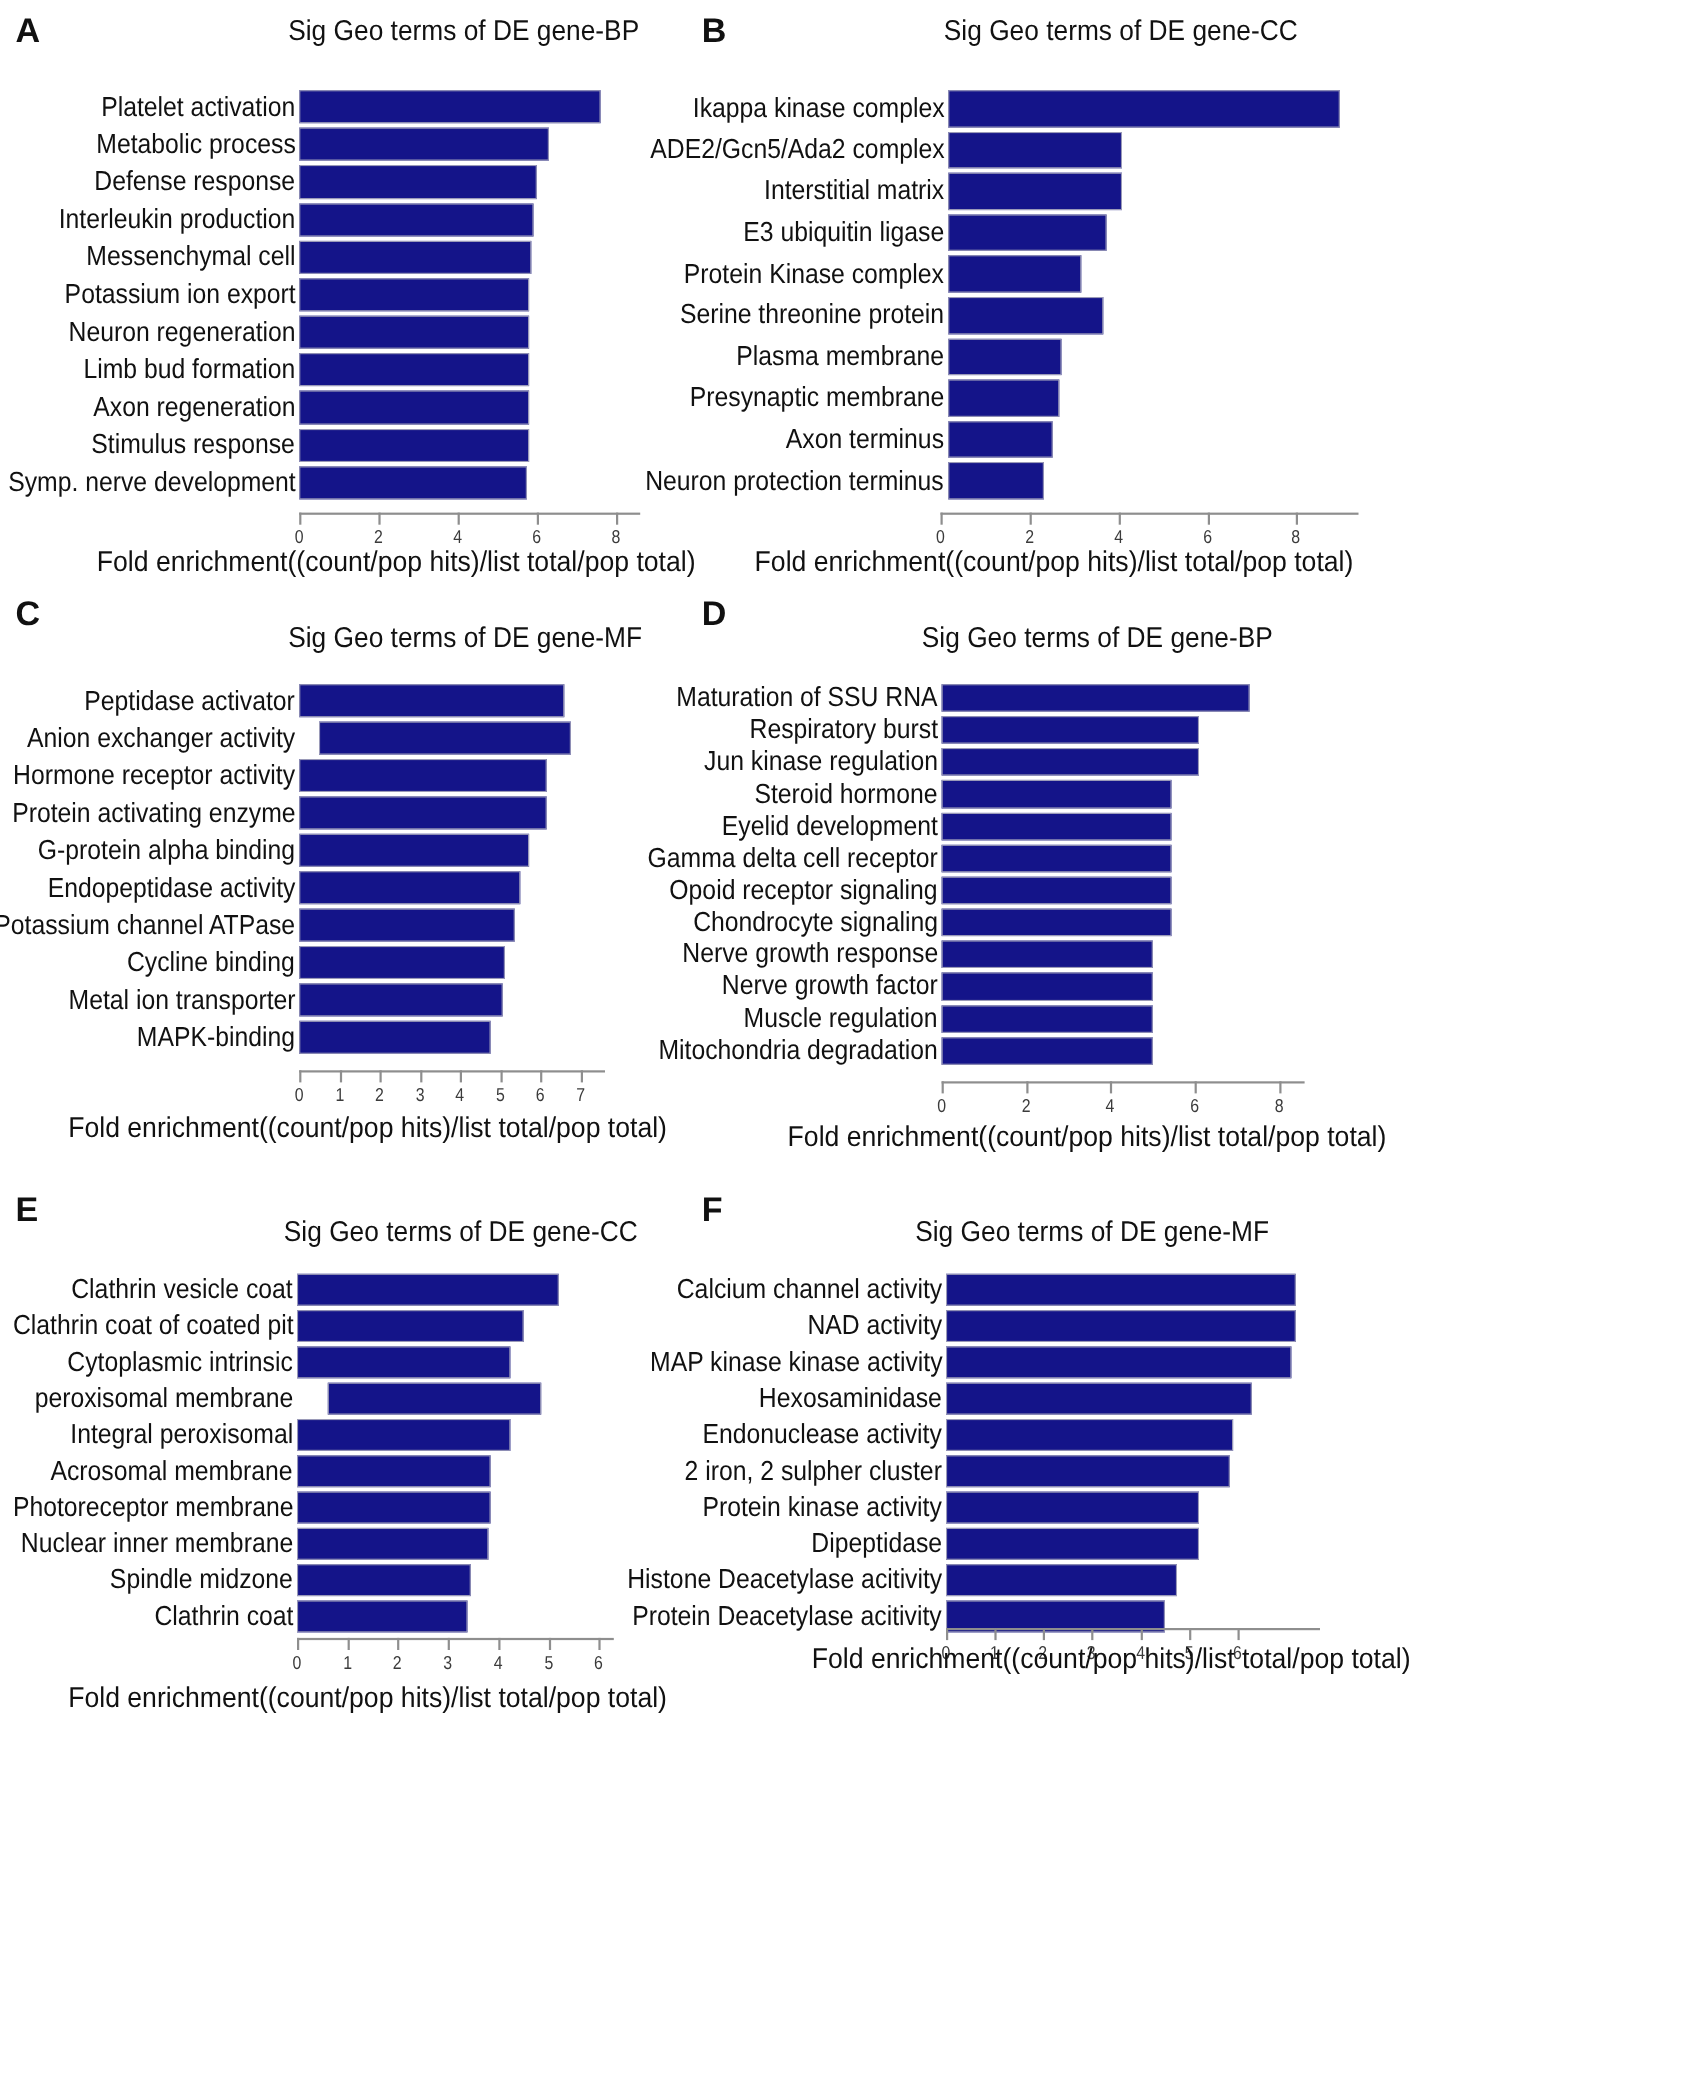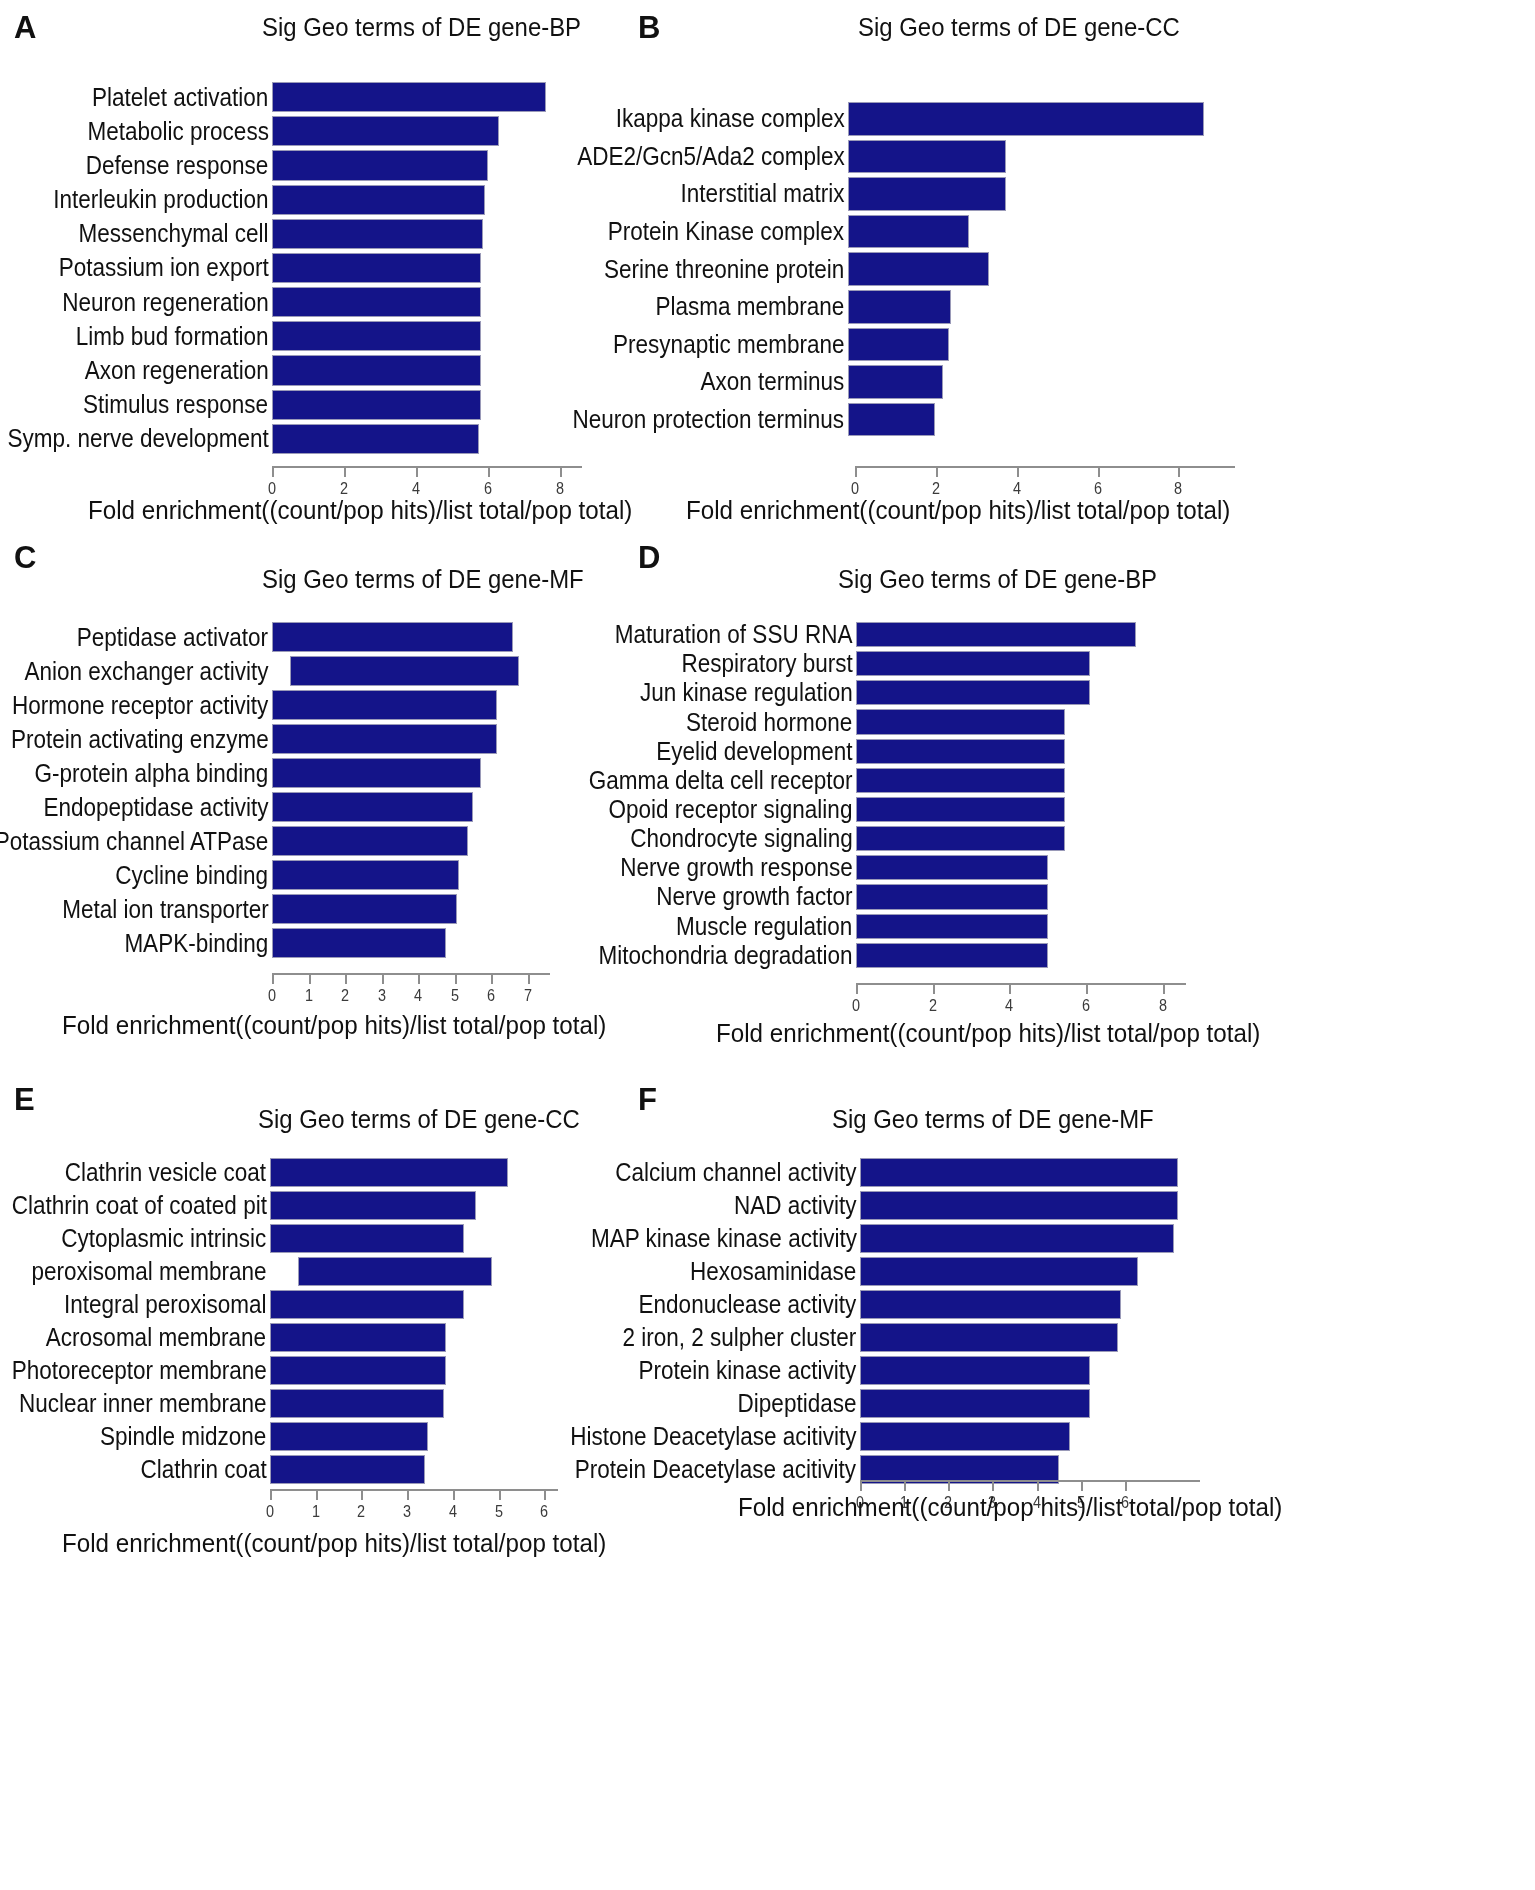--- a/index.html
+++ b/index.html
@@ -195,38 +195,44 @@
         <div class="tick-label" style="left: 288.372px;">8</div>
       </div>
 
     <div class="axis-caption" style="left:88px;top:495px;">Fold enrichment((count/pop hits)/list total/pop total)</div>
   </div>
 
   <div class="panel" style="left:620px;top:0px;width:915px;height:540px;">
     <div class="panel-letter" style="left:18px;top:10px;">B</div>
     <div class="panel-title" style="left:238px;top:12px;">Sig Geo terms of DE gene-CC</div>
 
-    <div class="plot" style="left:228px;top:80px;width:380px;height:376px;margin-top:20px;">
+    <div class="plot" style="left:242px;top:80px;width:380px;height:376px;">
       <div class="rows" id="rows-1">
           <div class="row" style="height: 37.6px;">
             <div class="row-label">Ikappa kinase complex</div>
             <div style="height: 33.6px; width: 100%; display: block;">
               <div class="bar" style="width: 355.745px;"></div>
             </div>
           </div>
           <div class="row" style="height: 37.6px;">
             <div class="row-label">ADE2/Gcn5/Ada2 complex</div>
             <div style="height: 33.6px; width: 100%; display: block;">
               <div class="bar" style="width: 157.66px;"></div>
             </div>
           </div>
           <div class="row" style="height: 37.6px;">
             <div class="row-label">Interstitial matrix</div>
             <div style="height: 33.6px; width: 100%; display: block;">
               <div class="bar" style="width: 157.66px;"></div>
+            </div>
+          </div>
+          <div class="row" style="height: 37.6px;">
+            <div class="row-label">E3 ubiquitin ligase</div>
+            <div style="height: 33.6px; width: 100%; display: block;">
+              <div class="bar" style="width: 143.511px;"></div>
             </div>
           </div>
           <div class="row" style="height: 37.6px;">
             <div class="row-label">Protein Kinase complex</div>
             <div style="height: 33.6px; width: 100%; display: block;">
               <div class="bar" style="width: 121.277px;"></div>
             </div>
           </div>
           <div class="row" style="height: 37.6px;">
             <div class="row-label">Serine threonine protein</div>

